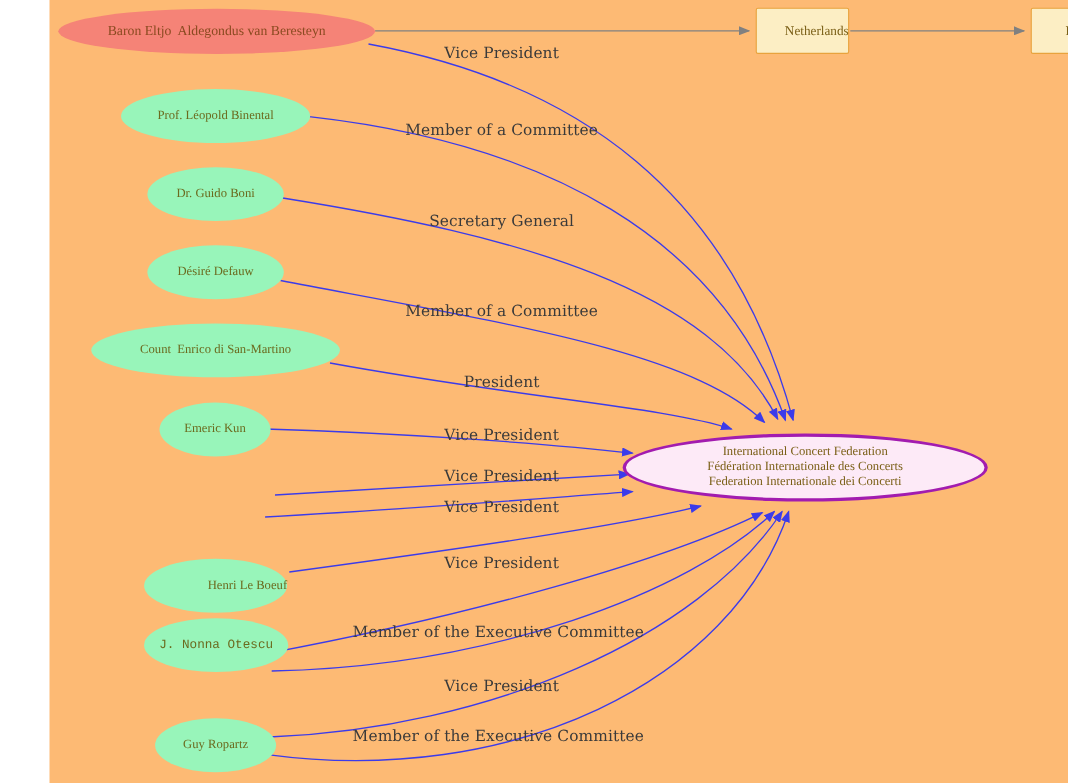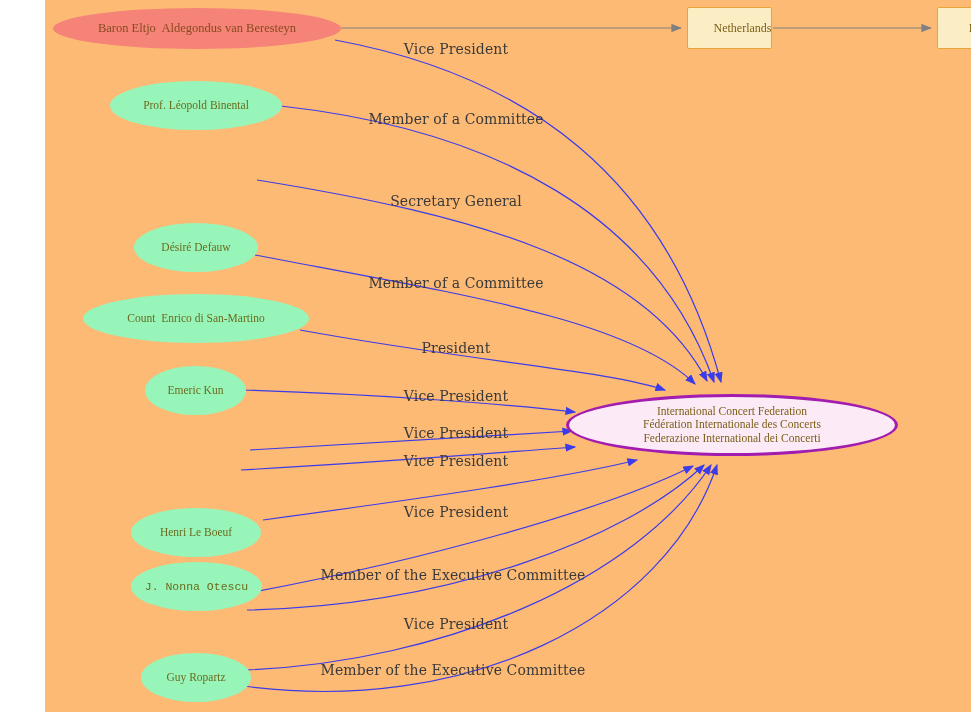--- a/index.html
+++ b/index.html
@@ -113,50 +113,53 @@
     <span>Netherlands</span>
   </div>
   <div class="node node-place" style="left:892px; top:7px; width:72px; height:42px;">
     <span>Europe</span>
   </div>
 
   <div class="node node-ellipse node-person" style="left:65px; top:81px; width:172px; height:49px;">
     <span>Prof. Léopold Binental</span>
   </div>
 
+  <div class="node node-ellipse node-person" style="left:89px; top:152px; width:124px; height:49px;">
+    <span>Dr. Guido Boni</span>
+  </div>
 
   <div class="node node-ellipse node-person" style="left:89px; top:223px; width:124px; height:49px;">
     <span>Désiré Defauw</span>
   </div>
 
   <div class="node node-ellipse node-person" style="left:38px; top:294px; width:226px; height:49px;">
     <span>Count  Enrico di San-Martino</span>
   </div>
 
   <div class="node node-ellipse node-person" style="left:100px; top:366px; width:101px; height:49px;">
     <span>Emeric Kun</span>
   </div>
 
 
-  <div class="node node-ellipse node-person" style="left:86px; top:508px; width:130px; height:49px;">
+  <div class="node node-ellipse node-person" style="left:86px; top:508px; width:130px; height:49px;justify-content:flex-end;">
     <span>Henri Le Boeuf</span>
   </div>
 
   <div class="node node-ellipse node-person" style="left:86px; top:562px; width:131px; height:49px;font-family:Liberation Mono, monospace;">
     <span>J. Nonna Otescu</span>
   </div>
 
   <div class="node node-ellipse node-person" style="left:96px; top:653px; width:110px; height:49px;">
     <span>Guy Ropartz</span>
   </div>
 
   <div class="node node-ellipse node-org" style="left:521px; top:394px; width:332px; height:62px; flex-direction:column;">
     <span>International Concert Federation</span>
     <span>Fédération Internationale des Concerts</span>
-    <span>Federazione International dei Concerti</span>
+    <span>Federation Internationale dei Concerti</span>
   </div>
 
   <div class="edge-label" style="left:411px; top:41px;">Vice President</div>
   <div class="edge-label" style="left:411px; top:111px;">Member of a Committee</div>
   <div class="edge-label" style="left:411px; top:193px;">Secretary General</div>
   <div class="edge-label" style="left:411px; top:275px;">Member of a Committee</div>
   <div class="edge-label" style="left:411px; top:340px;">President</div>
   <div class="edge-label" style="left:411px; top:388px;">Vice President</div>
   <div class="edge-label" style="left:411px; top:425px;">Vice President</div>
   <div class="edge-label" style="left:411px; top:453px;">Vice President</div>

